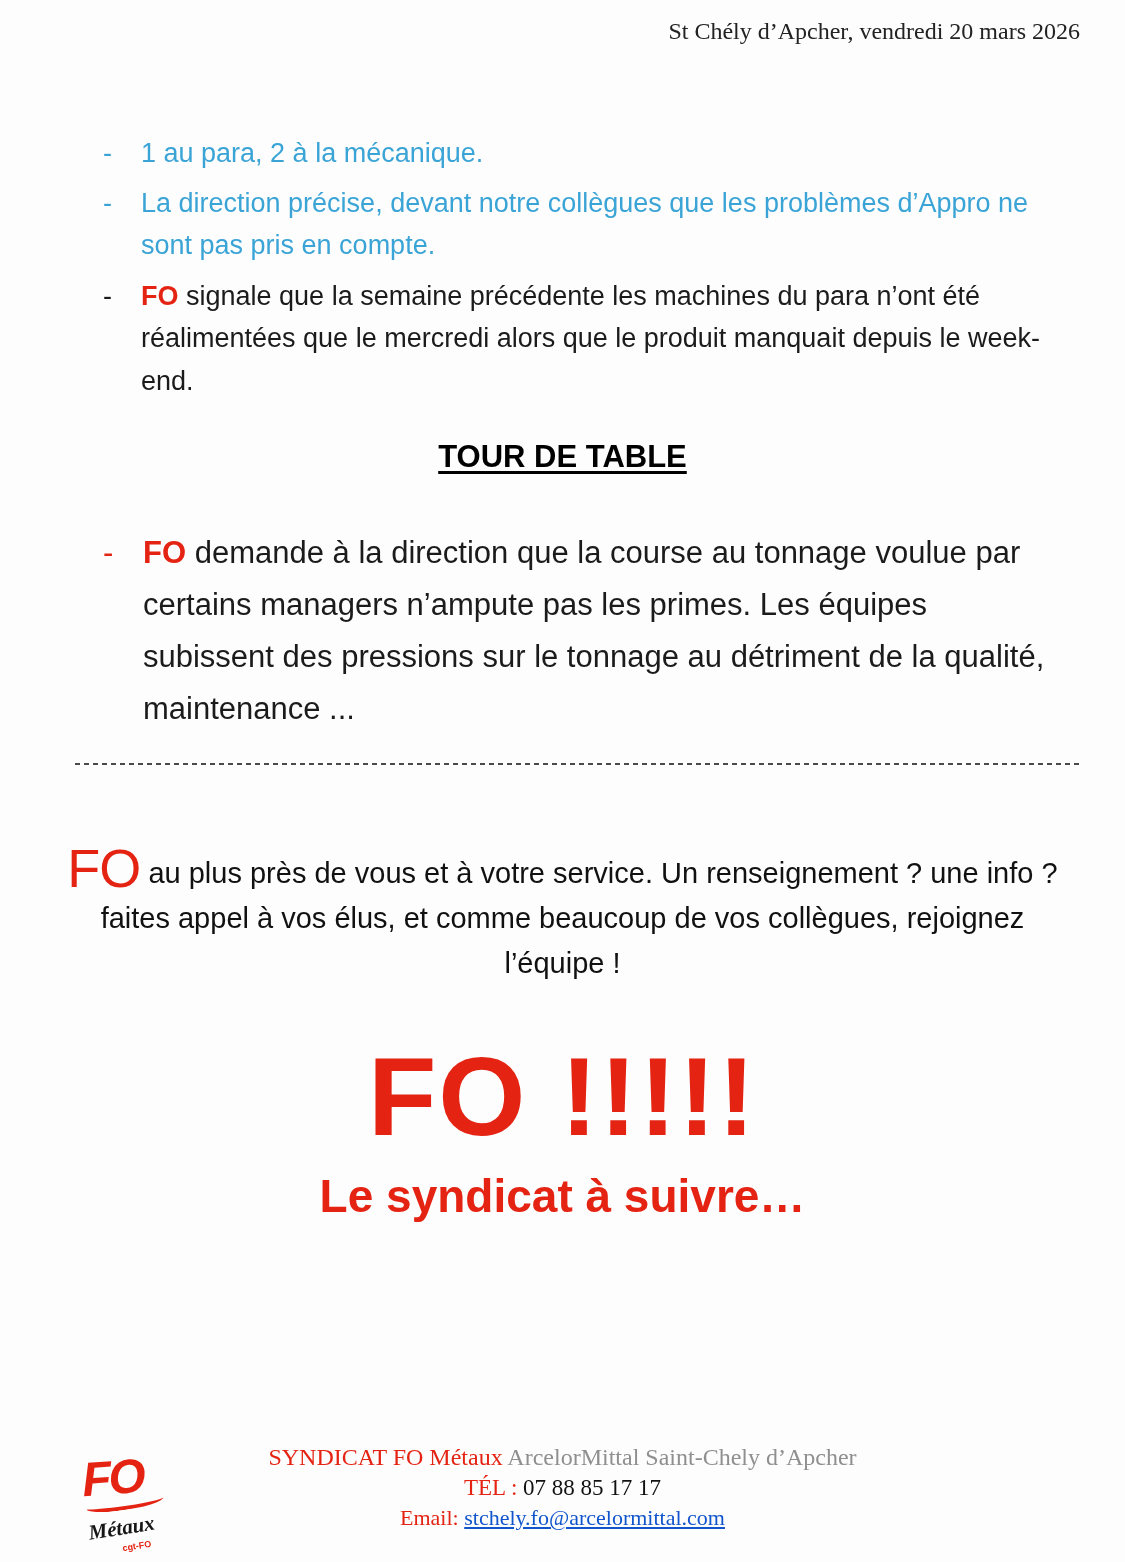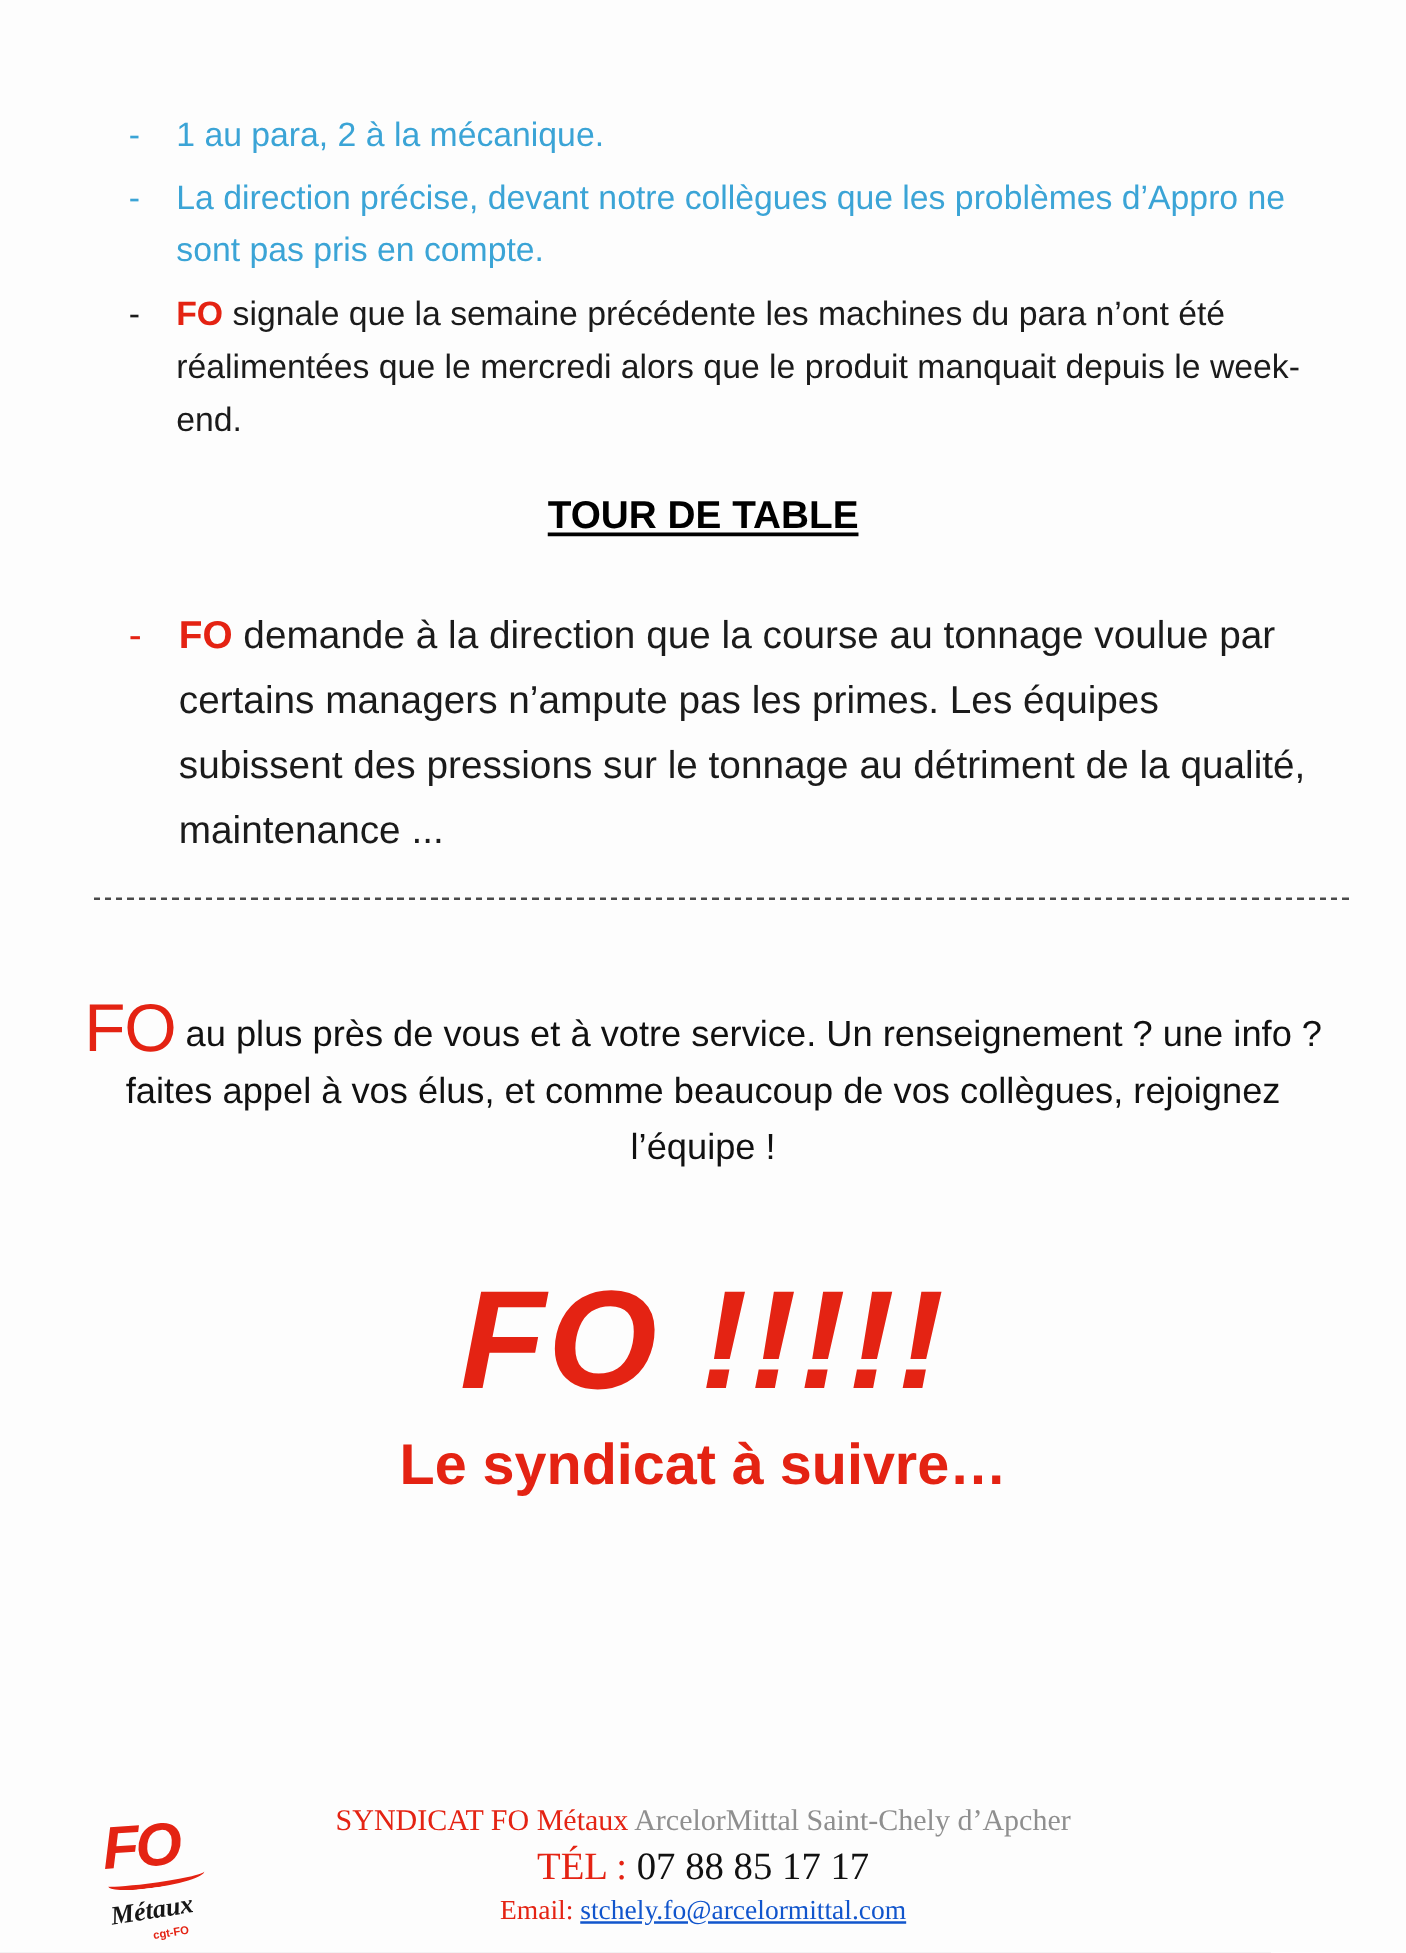--- a/index.html
+++ b/index.html
@@ -76,28 +76,27 @@
   }
   .service .service-fo {
     font-size:54px;
     color:#e42313;
     font-weight:normal;
     line-height:0;
     vertical-align:-4px;
     letter-spacing:-1px;
   }
   .big-slogan {
-    margin-top:72px;
+    margin-top:52px;
     text-align:center;
     font-size:112px;
     font-weight:bold;
     color:#e42313;
     letter-spacing:2px;
     line-height:1.05;
-    font-style:italic;
   }
   .tagline {
     margin-top:14px;
     text-align:center;
     font-size:46px;
     font-weight:bold;
     color:#e42313;
   }
   .footer {
     position:absolute;
@@ -105,21 +104,21 @@
     height:110px;
   }
   .footer-center {
     text-align:center;
     font-family:"Liberation Serif", serif;
     font-weight:normal;
   }
   .footer-line1 { font-size:24px; }
   .footer-line1 .org-red { color:#e42313; }
   .footer-line1 .org-gray { color:#8f8f8f; }
-  .footer-line2 { font-size:31px; margin-top:4px; }
+  .footer-line2 { font-size:23px; margin-top:4px; }
   .footer-line2 .tel-label { color:#e42313; }
   .footer-line2 .tel-number { color:#111; }
   .footer-line3 { font-size:22px; margin-top:4px; }
   .footer-line3 .email-label { color:#e42313; }
   .footer-line3 .email-link { color:#1155cc; text-decoration:underline; cursor:pointer; }
   .logo {
     position:absolute;
     left:82px; bottom:6px;
     width:120px; height:96px;
   }
@@ -154,20 +153,21 @@
     font-weight:bold;
     margin:0 0 0 40px;
     transform:rotate(-9deg);
   }
 </style>
 </head>
 <body>
 
 <div class="page">
 
+  <div class="dateline">St Chély d’Apcher, vendredi 20 mars 2026</div>
 
   <div class="bullets">
 
     <div class="bullet blue">
       <span class="dash">-</span>
       <span class="bullet-text">1 au para, 2 à la mécanique.</span>
     </div>
 
     <div class="bullet blue">
       <span class="dash">-</span>

